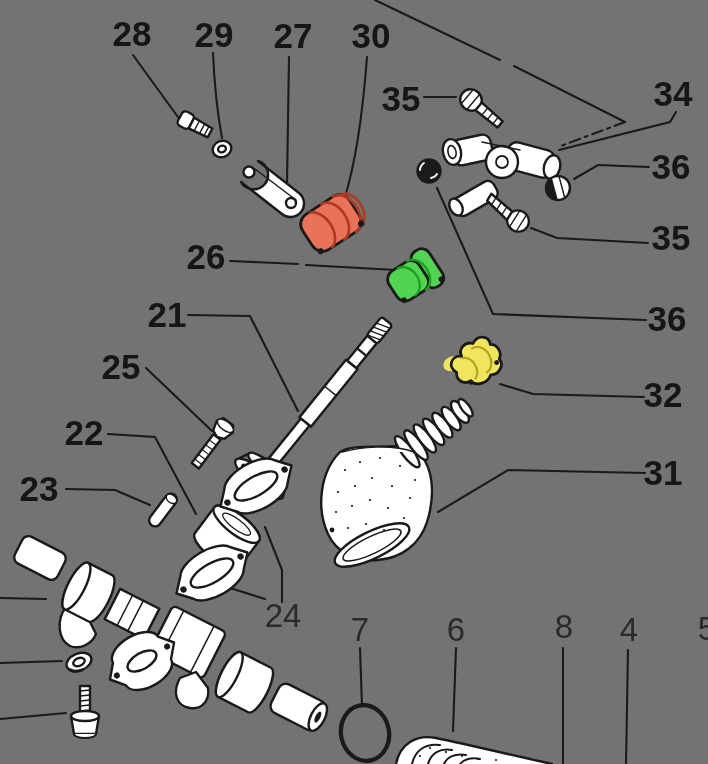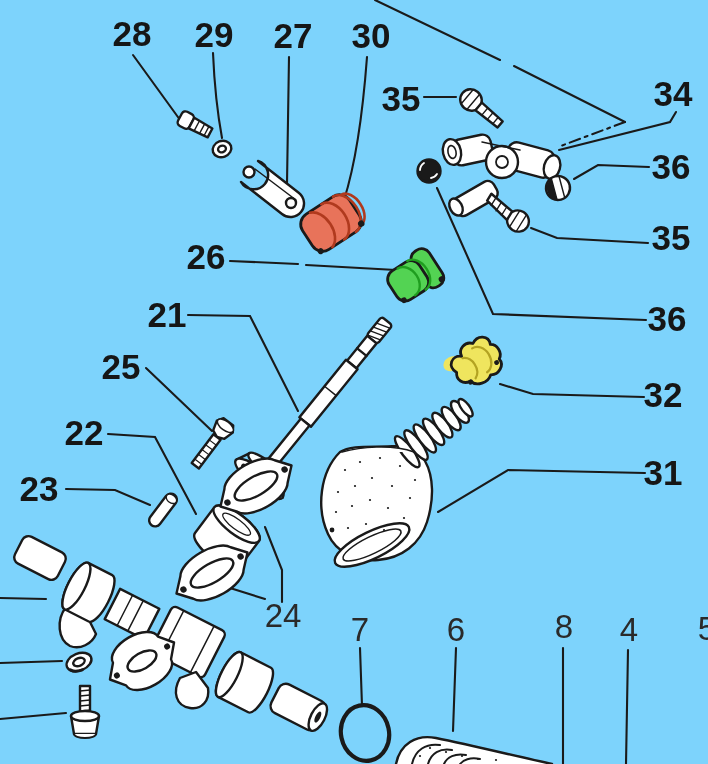--- a/index.html
+++ b/index.html
@@ -1,16 +1,16 @@
 <!DOCTYPE html>
 <html><head>
 <meta charset="utf-8">
 <style>
   html,body{margin:0;padding:0;background:#fff;}
-  .stage{width:708px;height:764px;position:relative;background:#7dd3fc;overflow:hidden;}
+  .stage{width:708px;height:764px;position:relative;background:#737373;overflow:hidden;}
   svg{display:block;}
   .lb{font-family:"Liberation Sans",sans-serif;font-weight:700;font-size:35px;fill:#161616;}
   .ll{font-family:"Liberation Sans",sans-serif;font-weight:400;font-size:33px;fill:#2a2a2a;}
   text{text-anchor:middle;}
 </style>
 </head>
 <body>
 
 <div class="stage">
 <svg width="708" height="764" viewBox="0 0 708 764" xmlns="http://www.w3.org/2000/svg">

